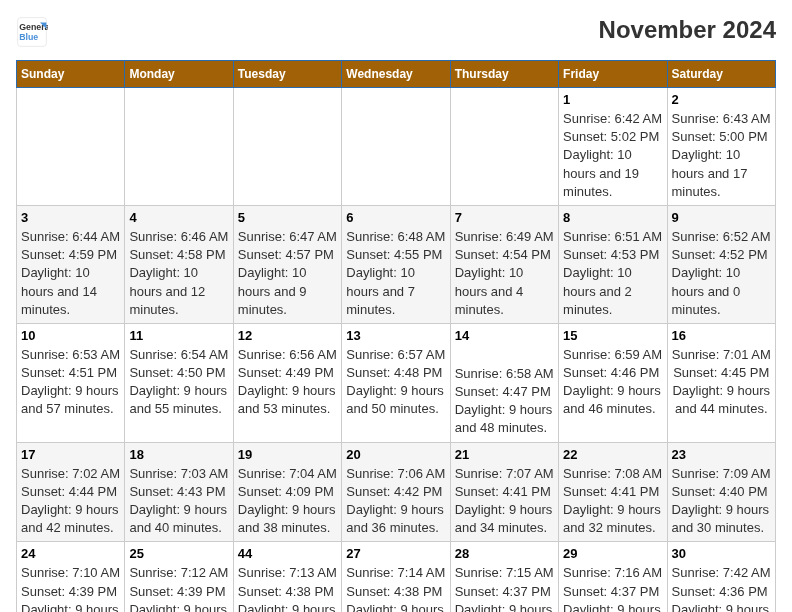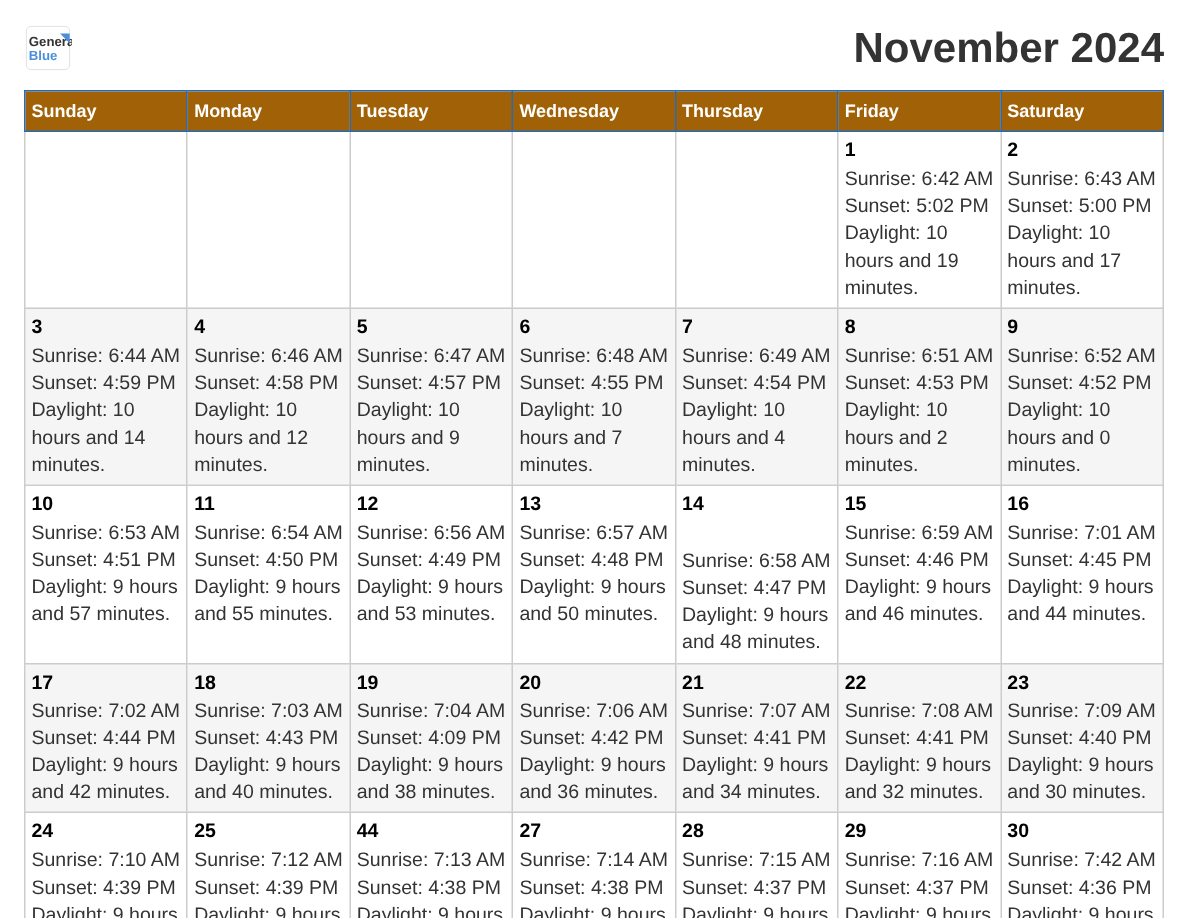--- a/index.html
+++ b/index.html
@@ -20,21 +20,21 @@
       display: flex;
       align-items: center;
       gap: 4px;
     }
     .logo-icon {
       width: 32px;
       height: 32px;
     }
     .title-block { text-align: right; }
     .month-title {
-      font-size: 28px;
+      font-size: 24px;
       font-weight: bold;
       color: #333;
     }
     .location {
       font-size: 16px;
       color: #555;
     }
     .calendar {
       width: 100%;
       border-collapse: collapse;
@@ -200,21 +200,21 @@
 Daylight: 9 hours and 48 minutes.</div>
         </td>
         <td>
           <div class="day-number">15</div>
           <div class="day-info" style="white-space: pre-line;">Sunrise: 6:59 AM
 Sunset: 4:46 PM
 Daylight: 9 hours and 46 minutes.</div>
         </td>
         <td>
           <div class="day-number">16</div>
-          <div class="day-info" style="white-space: pre-line;">Sunrise: 7:01 AM
+          <div class="day-info" style="white-space: pre-line; text-align: center;">Sunrise: 7:01 AM
 Sunset: 4:45 PM
 Daylight: 9 hours and 44 minutes.</div>
         </td>
       </tr>
       <tr>
         <td>
           <div class="day-number">17</div>
           <div class="day-info" style="white-space: pre-line;">Sunrise: 7:02 AM
 Sunset: 4:44 PM
 Daylight: 9 hours and 42 minutes.</div>

